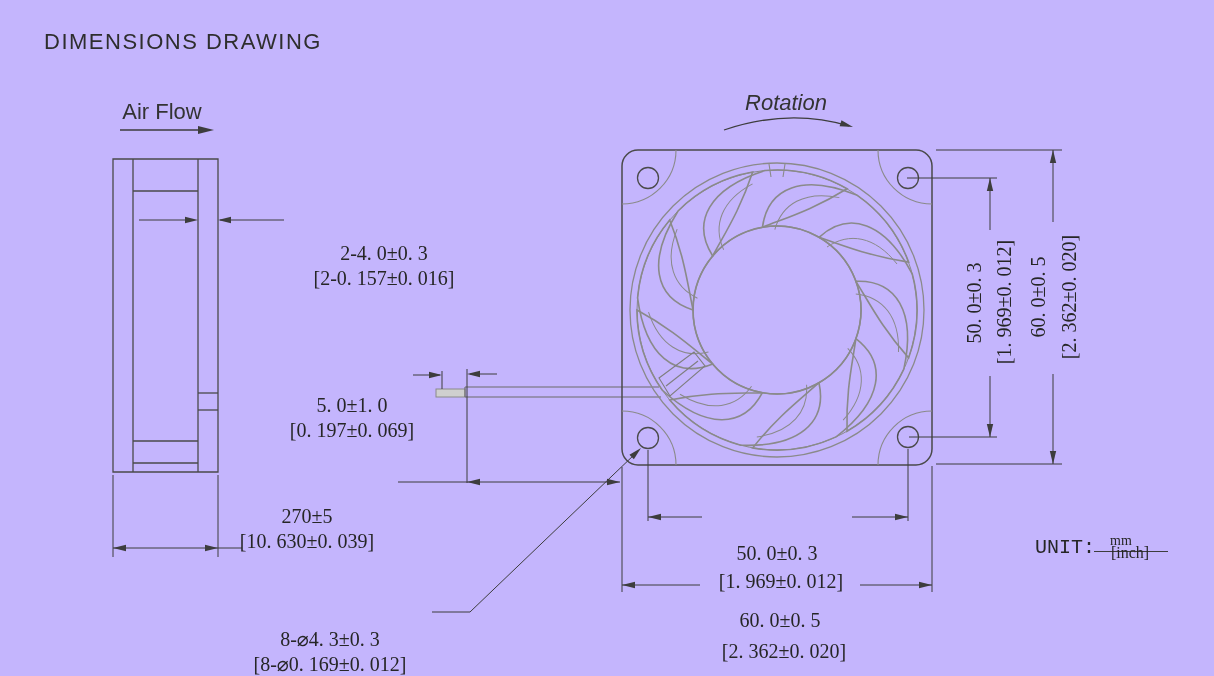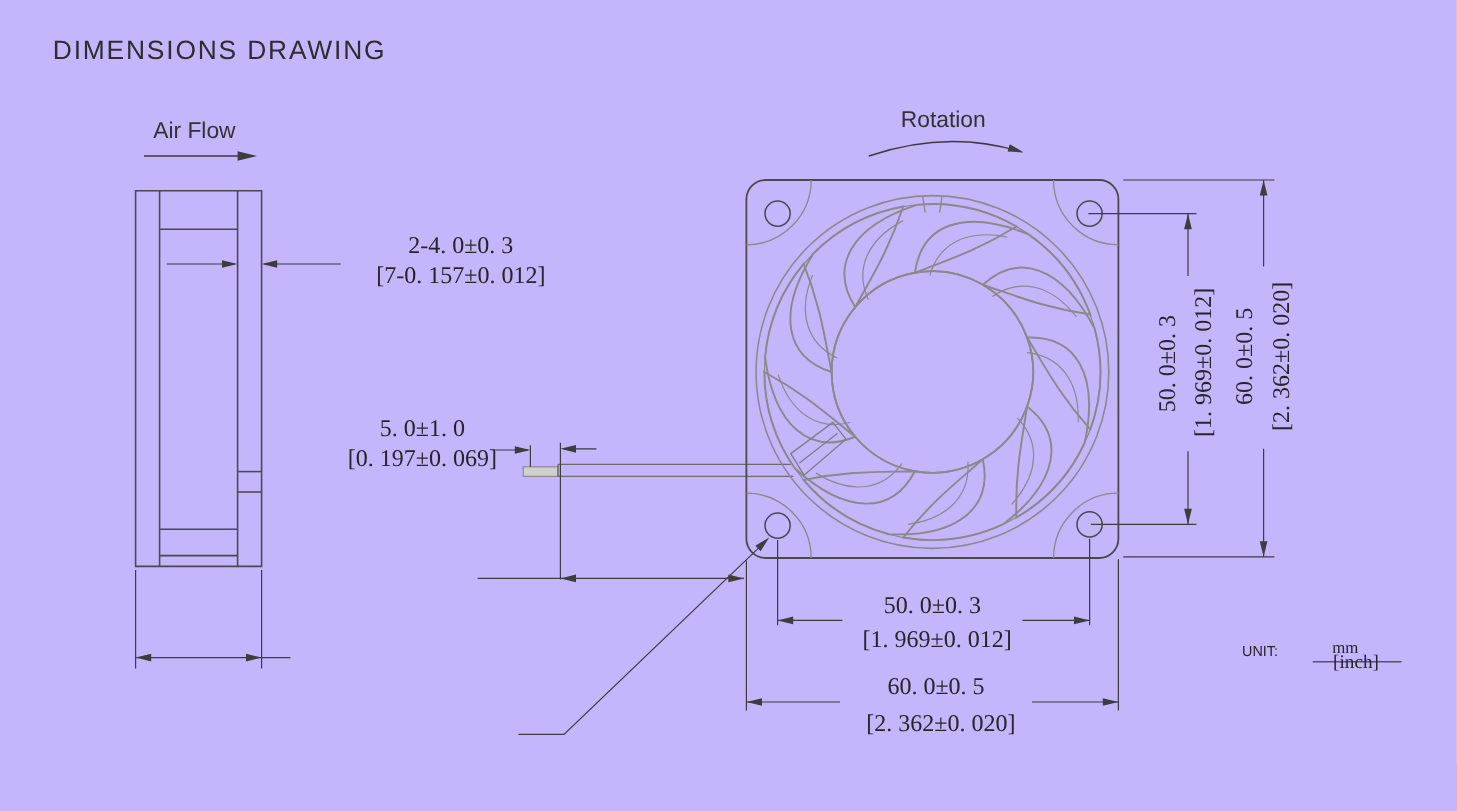--- a/index.html
+++ b/index.html
@@ -9,35 +9,35 @@
     font-family:"Liberation Sans", sans-serif;
   }
   #drawing-svg { position:absolute; left:0; top:0; }
   .title {
     position:absolute; left:44px; top:29px;
     font-size:22px; letter-spacing:1.5px; color:#2e2e2e;
     font-family:"Liberation Sans", sans-serif;
   }
   .flowlabel {
     position:absolute; transform:translateX(-50%);
-    font-size:19px; color:#333; white-space:nowrap;
+    font-size:22px; color:#333; white-space:nowrap;
   }
   .dim, .dimline1 {
     position:absolute; transform:translateX(-50%);
     font-family:"Liberation Serif", serif; font-size:20px;
-    color:#262626; text-align:center; line-height:25px; white-space:nowrap;
+    color:#262626; text-align:center; line-height:25px; white-space:nowrap;margin-top:48px;
   }
   .vdim {
     position:absolute; transform:translate(-50%,-50%) rotate(-90deg);
     font-family:"Liberation Serif", serif; font-size:20px;
     color:#262626; white-space:nowrap;
   }
   .unitlabel {
-    position:absolute; font-family:Liberation Sans, sans-serif;
-    font-size:12px; color:#262626; white-space:nowrap;
+    position:absolute; font-family:Liberation Mono, monospace;
+    font-size:20px; color:#262626; white-space:nowrap;
   }
   .fracnum {
     position:absolute; transform:translateX(-50%);
     font-family:"Liberation Serif", serif; font-size:14px; color:#262626;
   }
   .fracbar {
     position:absolute; border-top:1.5px solid #3d3d3d; height:0;
   }
   .fracden {
     position:absolute; transform:translateX(-50%);
@@ -217,34 +217,42 @@
       <line x1="860" y1="585" x2="932" y2="585"></line>
       <polygon points="622,585 635,581.8 635,588.2" stroke="none"></polygon>
       <polygon points="932,585 919,581.8 919,588.2" stroke="none"></polygon>
     </g>
   </svg>
 
   <div class="title">DIMENSIONS DRAWING</div>
 
   <div class="flowlabel" style="left:162px; top:99px;">Air Flow</div>
 
-  <div class="flowlabel" style="left:786px; top:90px;">Rotation</div>
+  <div class="flowlabel" style="left:786px; top:90px;font-style:italic;">Rotation</div>
 
   <div class="dim" style="left:384px; top:193px;">
     <div>2-4. 0±0. 3</div>
-    <div>[7-0. 157±0. 012]</div>
+    <div>[2-0. 157±0. 016]</div>
   </div>
 
   <div class="dim" style="left:352px; top:345px;">
     <div>5. 0±1. 0</div>
     <div>[0. 197±0. 069]</div>
   </div>
 
-
-
+  <div class="dim" style="left:307px; top:456px;">
+    <div>270±5</div>
+    <div>[10. 630±0. 039]</div>
+  </div>
+
+
+  <div class="dim" style="left:330px; top:579px;">
+    <div>8-⌀4. 3±0. 3</div>
+    <div>[8-⌀0. 169±0. 012]</div>
+  </div>
 
   <div class="dimline1" style="left:777px; top:493px;">50. 0±0. 3</div>
   <div class="dimline1" style="left:781px; top:521px;">[1. 969±0. 012]</div>
 
   <div class="dimline1" style="left:780px; top:560px;">60. 0±0. 5</div>
   <div class="dimline1" style="left:784px; top:591px;">[2. 362±0. 020]</div>
 
   <div class="vdim" style="left:974px; top:303px;">50. 0±0. 3</div>
   <div class="vdim" style="left:1004px; top:302px;">[1. 969±0. 012]</div>
 

